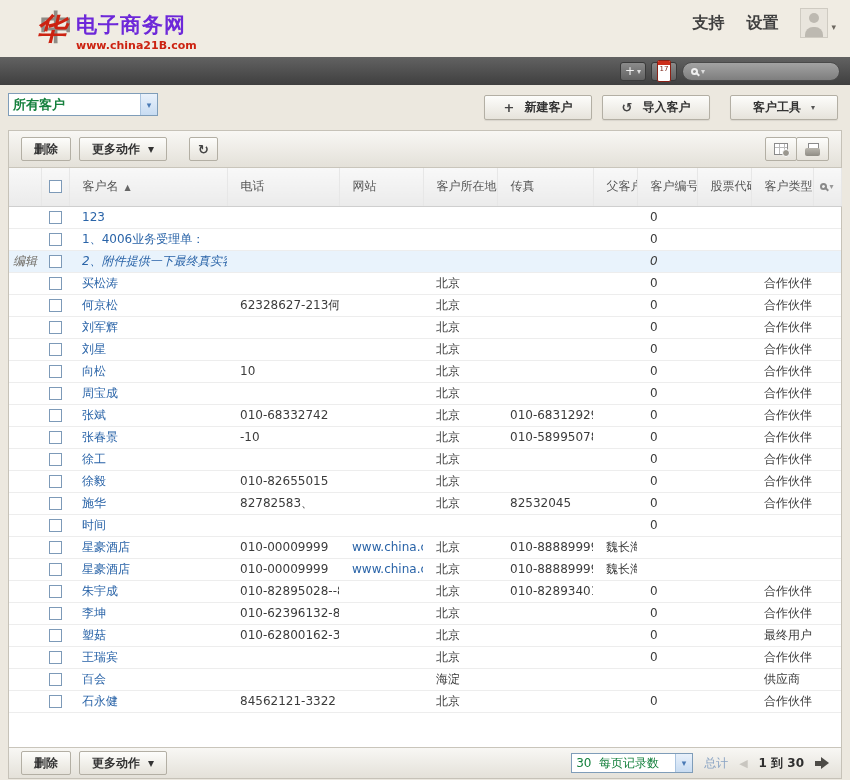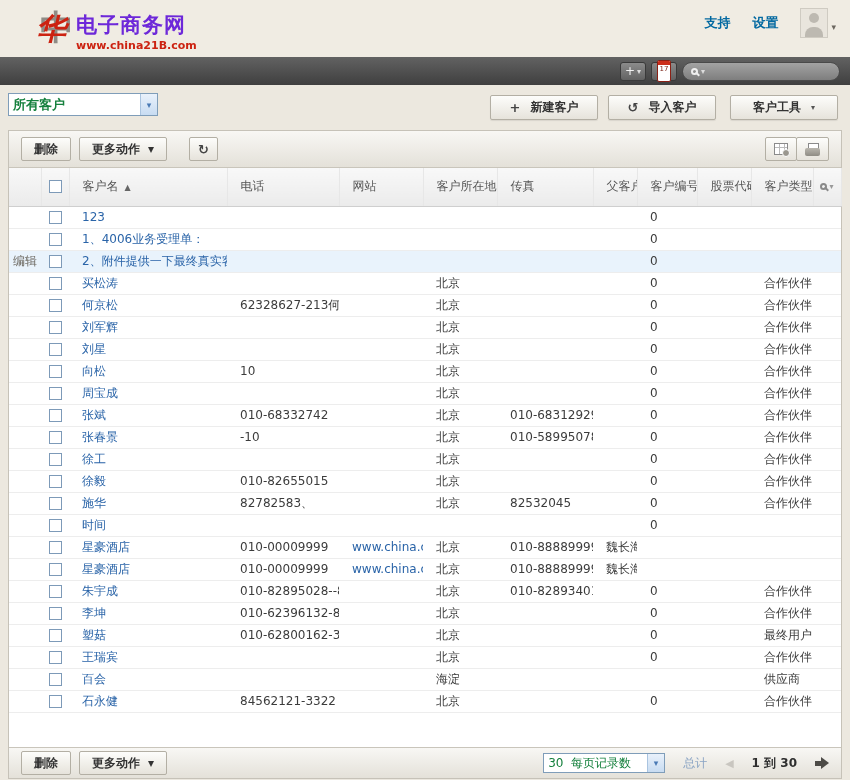--- a/index.html
+++ b/index.html
@@ -10,21 +10,21 @@
   
   .hdr { height:57px; background:#f0ece3; display:flex; align-items:center; position:relative; }
   .logo { margin-left:30px; display:flex; align-items:flex-start; cursor:pointer; }
   .logo-mark { position:relative; width:46px; height:44px; }
   .logo-zhong { position:absolute; left:10px; top:0; font-size:34px; font-weight:bold; color:#8f8b85; }
   .logo-hua { position:absolute; left:6px; top:4px; font-size:30px; font-weight:bold; font-style:italic; color:#cc2211; }
   .logo-txt { display:flex; flex-direction:column; margin-top:6px; }
   .logo-cn { font-size:21px; font-weight:bold; color:#6d28d9; letter-spacing:1px; }
   .logo-url { font-size:11px; color:#cc2211; font-weight:bold; margin-top:0px; }
   .hdr-right { position:absolute; right:14px; top:8px; display:flex; align-items:center; gap:22px; }
-  .hdr-link { font-size:13px; color:#0369a1; font-weight:bold; cursor:pointer; }
+  .hdr-link { font-size:16px; color:#404040; font-weight:bold; cursor:pointer; }
   .avatar-wrap { display:flex; align-items:flex-start; gap:3px; cursor:pointer; }
   .avatar { width:28px; height:30px; background:#e9e5dd; border:1px solid #cfcbc2; position:relative; overflow:hidden; }
   .avatar::before { content:''; position:absolute; top:4px; left:8px; width:10px; height:10px; border-radius:50%; background:#bdb9b1; }
   .avatar::after { content:''; position:absolute; bottom:-2px; left:4px; width:18px; height:12px; border-radius:8px 8px 0 0; background:#bdb9b1; }
   .avatar-caret { font-size:9px; color:#6b675f; margin-top:14px; }
 
   
   .nav { height:28px; background:linear-gradient(#626262,#3f3f3f); display:flex; align-items:stretch; }
   .nav-items { display:flex; align-items:stretch; margin-left:20px; }
   .nav-item { display:flex; align-items:center; padding:0 11px; font-size:12px; font-weight:bold; color:#e9e9e9; cursor:pointer; }
@@ -69,32 +69,32 @@
   .print-ic::before { content:''; position:absolute; top:0; left:3px; width:9px; height:5px; background:#fff; border:1px solid #8a8a8a; }
   .print-ic::after { content:''; position:absolute; bottom:0; left:0; width:15px; height:8px; background:linear-gradient(#b9b6ae,#8f8c84); border-radius:2px; }
 
   
   table { border-collapse:collapse; table-layout:fixed; width:832px; flex:0 0 auto; }
   th { height:38px; background:linear-gradient(#f8f8f8,#ebebeb); border-bottom:1px solid #cfcfcf; border-right:1px solid #e7e7e7; font-size:12px; font-weight:normal; color:#555; text-align:left; padding:0 4px 0 13px; white-space:nowrap; overflow:hidden; }
   th.gutter, th.cb, th.sc { padding:0; }
   td { height:22px; border-bottom:1px solid #ededed; font-size:12px; color:#3c3c3c; padding:0 4px 0 13px; white-space:nowrap; overflow:hidden; }
   td.gutter { padding:0; text-align:center; }
   td.cb, th.cb { padding:0; text-align:center; }
-  tr.hl td { background:#e9f3fc; }
+  tr.hl td { background:#e9f3fc;font-style:italic; }
   td.name a, td.website a { color:#2a64a8; cursor:pointer; }
   .cbx { width:13px; height:13px; border:1px solid #7d9ab8; background:#fff; margin:0 auto; cursor:pointer; }
   .sort { font-size:8px; color:#666; margin-left:6px; }
   .edit-link { font-size:12px; color:#6b675f; cursor:pointer; }
   .col-search { display:flex; align-items:center; gap:2px; justify-content:center; cursor:pointer; }
   .col-search .caret { font-size:8px; color:#999; }
   .spacer { flex:1 1 auto; background:#fff; }
 
   
   .pfooter { height:31px; flex:0 0 auto; background:linear-gradient(#f8f7f4,#e4e1d9); border-top:1px solid #c9c5bb; display:flex; align-items:center; padding:0 12px; gap:8px; }
-  .pfooter-right { margin-left:auto; display:flex; align-items:center; gap:18px; }
+  .pfooter-right { margin-left:auto; display:flex; align-items:center; gap:11px; }
   .pp-select { width:122px; height:20px; }
   .pp-select .sel-txt { font-size:12px; font-weight:normal; padding:1px 4px; }
   .total-link { font-size:12px; color:#8aa4c4; cursor:pointer; }
   .pg-prev { font-size:11px; color:#c9c6c0; cursor:default; }
   .pg-range { font-size:12px; font-weight:bold; color:#2e2e2e; }
   .pg-next { display:flex; align-items:center; cursor:pointer; }
   .pg-next .bar { width:6px; height:5px; background:#4d4b47; }
   .pg-next .tri { width:0; height:0; border-top:6px solid transparent; border-bottom:6px solid transparent; border-left:8px solid #4d4b47; }
 </style>
 </head>
@@ -147,21 +147,21 @@
   </div>
   <div class="filter-actions">
     <div class="btn btn-wide">
       <span class="ic">+</span>
       <span>新建客户</span>
     </div>
     <div class="btn btn-wide">
       <span class="ic">↺</span>
       <span>导入客户</span>
     </div>
-    <div class="btn btn-wide" style="margin-left:4px;">
+    <div class="btn btn-wide" style="margin-left:10px;">
       <span>客户工具</span>
       <span class="caret">▾</span>
     </div>
   </div>
 </div>
 
 <div class="panel">
   <div class="ptoolbar">
     <div class="tbtn">
       <span>删除</span>

